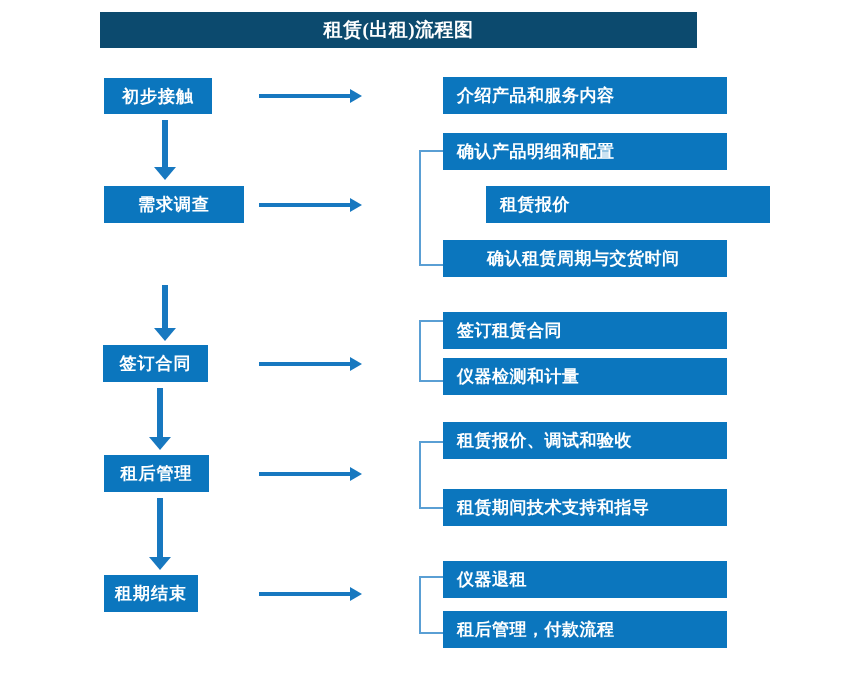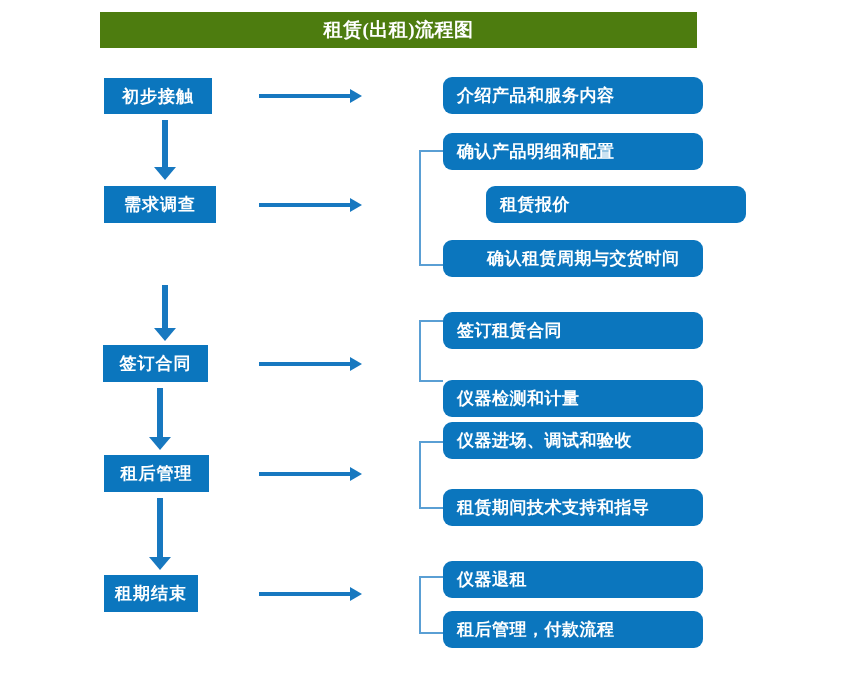--- a/index.html
+++ b/index.html
@@ -23,21 +23,21 @@
     height: 688px;
   }
 
   
   .title-bar {
     position: absolute;
     left: 100px;
     top: 12px;
     width: 597px;
     height: 36px;
-    background: #4d7c0f;
+    background: #0c4a6e;
     color: #ffffff;
     font-size: 19px;
     font-weight: bold;
     display: flex;
     align-items: center;
     justify-content: center;
     letter-spacing: 0.5px;
   }
 
   
@@ -50,32 +50,31 @@
     display: flex;
     align-items: center;
     justify-content: center;
     letter-spacing: 1px;
   }
 
   
   .detail-box {
     position: absolute;
     left: 443px;
-    width: 260px;
+    width: 284px;
     height: 37px;
     background: #0b76be;
     color: #ffffff;
     font-size: 17px;
     font-weight: bold;
     display: flex;
     align-items: center;
     padding-left: 14px;
     box-sizing: border-box;
     letter-spacing: 0.5px;
-    border-radius: 9px;
   }
 
   
   .arrow-right {
     position: absolute;
     height: 14px;
   }
   .arrow-right .shaft {
     position: absolute;
     left: 0;
@@ -126,21 +125,21 @@
 </style>
 </head>
 <body>
 
 <div id="canvas">
 
   <div class="title-bar">租赁(出租)流程图</div>
 
   <div class="stage-box" style="left:104px; top:78px; width:108px; height:36px;">初步接触</div>
 
-  <div class="stage-box" style="left:104px; top:186px; width:112px; height:37px;">需求调查</div>
+  <div class="stage-box" style="left:104px; top:186px; width:140px; height:37px;">需求调查</div>
 
   <div class="stage-box" style="left:103px; top:345px; width:105px; height:37px;">签订合同</div>
 
   <div class="stage-box" style="left:104px; top:455px; width:105px; height:37px;">租后管理</div>
 
   <div class="stage-box" style="left:104px; top:575px; width:94px; height:37px;">租期结束</div>
 
   <div class="arrow-down" style="left:154px; top:120px; height:60px;">
     <div class="shaft" style="height:47px;"></div>
     <div class="head" style="top:47px;"></div>
@@ -197,23 +196,23 @@
   <div class="detail-box" style="top:77px;">介绍产品和服务内容</div>
 
   <div class="detail-box" style="top:133px;">确认产品明细和配置</div>
 
   <div class="detail-box" style="top:186px;margin-left:43px;">租赁报价</div>
 
   <div class="detail-box" style="top:240px;padding-left:44px;">确认租赁周期与交货时间</div>
 
   <div class="detail-box" style="top:312px;">签订租赁合同</div>
 
-  <div class="detail-box" style="top:380px;">仪器检测和计量</div>
-
-  <div class="detail-box" style="top:422px;">仪器进场、调试和验收</div>
+  <div class="detail-box" style="top:358px;">仪器检测和计量</div>
+
+  <div class="detail-box" style="top:422px;">租赁报价、调试和验收</div>
 
   <div class="detail-box" style="top:489px;">租赁期间技术支持和指导</div>
 
   <div class="detail-box" style="top:561px;">仪器退租</div>
 
   <div class="detail-box" style="top:611px;">租后管理，付款流程</div>
 
 </div>
 
 </body></html>

